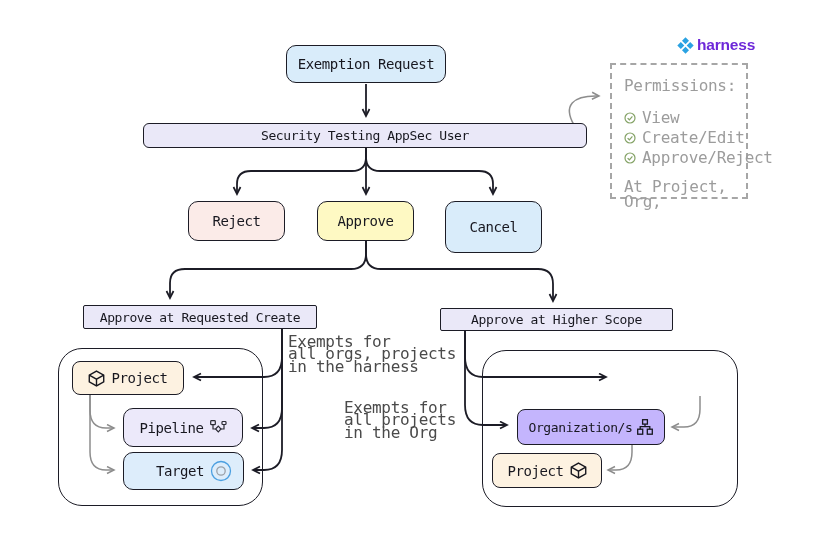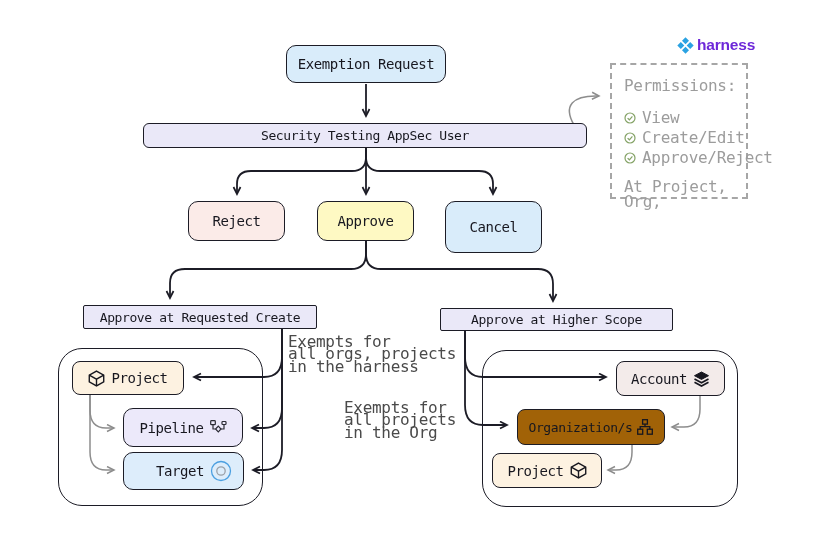--- a/index.html
+++ b/index.html
@@ -14,21 +14,21 @@
     letter-spacing:-0.4px;white-space:nowrap;z-index:3;background:#fff;
   }
   .r10{border-radius:10px;} .r8{border-radius:8px;} .r3{border-radius:6px;} .r2{border-radius:2px;}
   .container{
     position:absolute;border:1.7px solid #1c1c26;border-radius:24px;background:#ffffff;
     box-sizing:border-box;z-index:1;
   }
   .svglayer{z-index:2;}
   .bg-blue{background:#d9ecfa;} .bg-lav{background:#eae8f8;} .bg-lav2{background:#ece9fa;}
   .bg-pink{background:#fbebe8;} .bg-green{background:#fef9c3;} .bg-cream{background:#fdf2e1;}
-  .bg-rose{background:#f3ebea;} .bg-yellow{background:#a16207;} .bg-blue2{background:#ddedfb;}
+  .bg-rose{background:#f3ebea;} .bg-yellow{background:#c4b5fd;} .bg-blue2{background:#ddedfb;}
   .small-label{font-size:13px;}
   .perm-box{
     position:absolute;left:610px;top:63px;width:138px;height:136px;box-sizing:border-box;
     border:2px dashed #a6a6a6;color:#9c9c9c;font-size:16px;padding:11px 0 0 12px;z-index:3;
     letter-spacing:-0.3px;
   }
   .perm-title{margin-bottom:13px;}
   .perm-item{display:flex;align-items:center;gap:6px;margin:1px 0;}
   .perm-footer{margin-top:12px;line-height:15px;}
   .logo{
@@ -179,30 +179,20 @@
   <div class="node bg-blue2 r10" style="left:123px;top:452px;width:121px;height:38px;padding-left:21px;">
     <span>Target</span>
     <span class="icon">
       <svg width="22" height="22" viewBox="0 0 22 22" fill="none">
         <circle cx="11" cy="11" r="9.5" stroke="#4b9fe0" stroke-width="1.3"></circle>
         <circle cx="11" cy="11" r="4.2" stroke="#9aa0a8" stroke-width="1.3"></circle>
       </svg>
     </span>
   </div>
 
-  <div class="node bg-rose r8" style="left:616px;top:361px;width:109px;height:35px;">
-    <span>Account</span>
-    <span class="icon">
-      <svg width="17" height="16" viewBox="0 0 16 16" fill="none" stroke="#17171f" stroke-width="1.7">
-        <path d="M8,1 L15,4.7 L8,8.4 L1,4.7 Z" fill="#17171f" stroke-width="1"></path>
-        <path d="M1,8 L8,11.7 L15,8"></path>
-        <path d="M1,11.3 L8,15 L15,11.3"></path>
-      </svg>
-    </span>
-  </div>
 
   <div class="node bg-yellow r8 small-label" style="left:517px;top:409px;width:148px;height:36px;gap:5px;">
     <span>Organization/s</span>
     <span class="icon">
       <svg width="16" height="16" viewBox="0 0 16 16" fill="none" stroke="#17171f" stroke-width="1.3">
         <rect x="5.6" y="0.7" width="4.8" height="4.4"></rect>
         <rect x="0.7" y="10.2" width="5" height="5"></rect>
         <rect x="10.3" y="10.2" width="5" height="5"></rect>
         <path d="M8,5.1 V7.6 M3.2,10.2 V7.6 H12.8 V10.2"></path>
       </svg>

